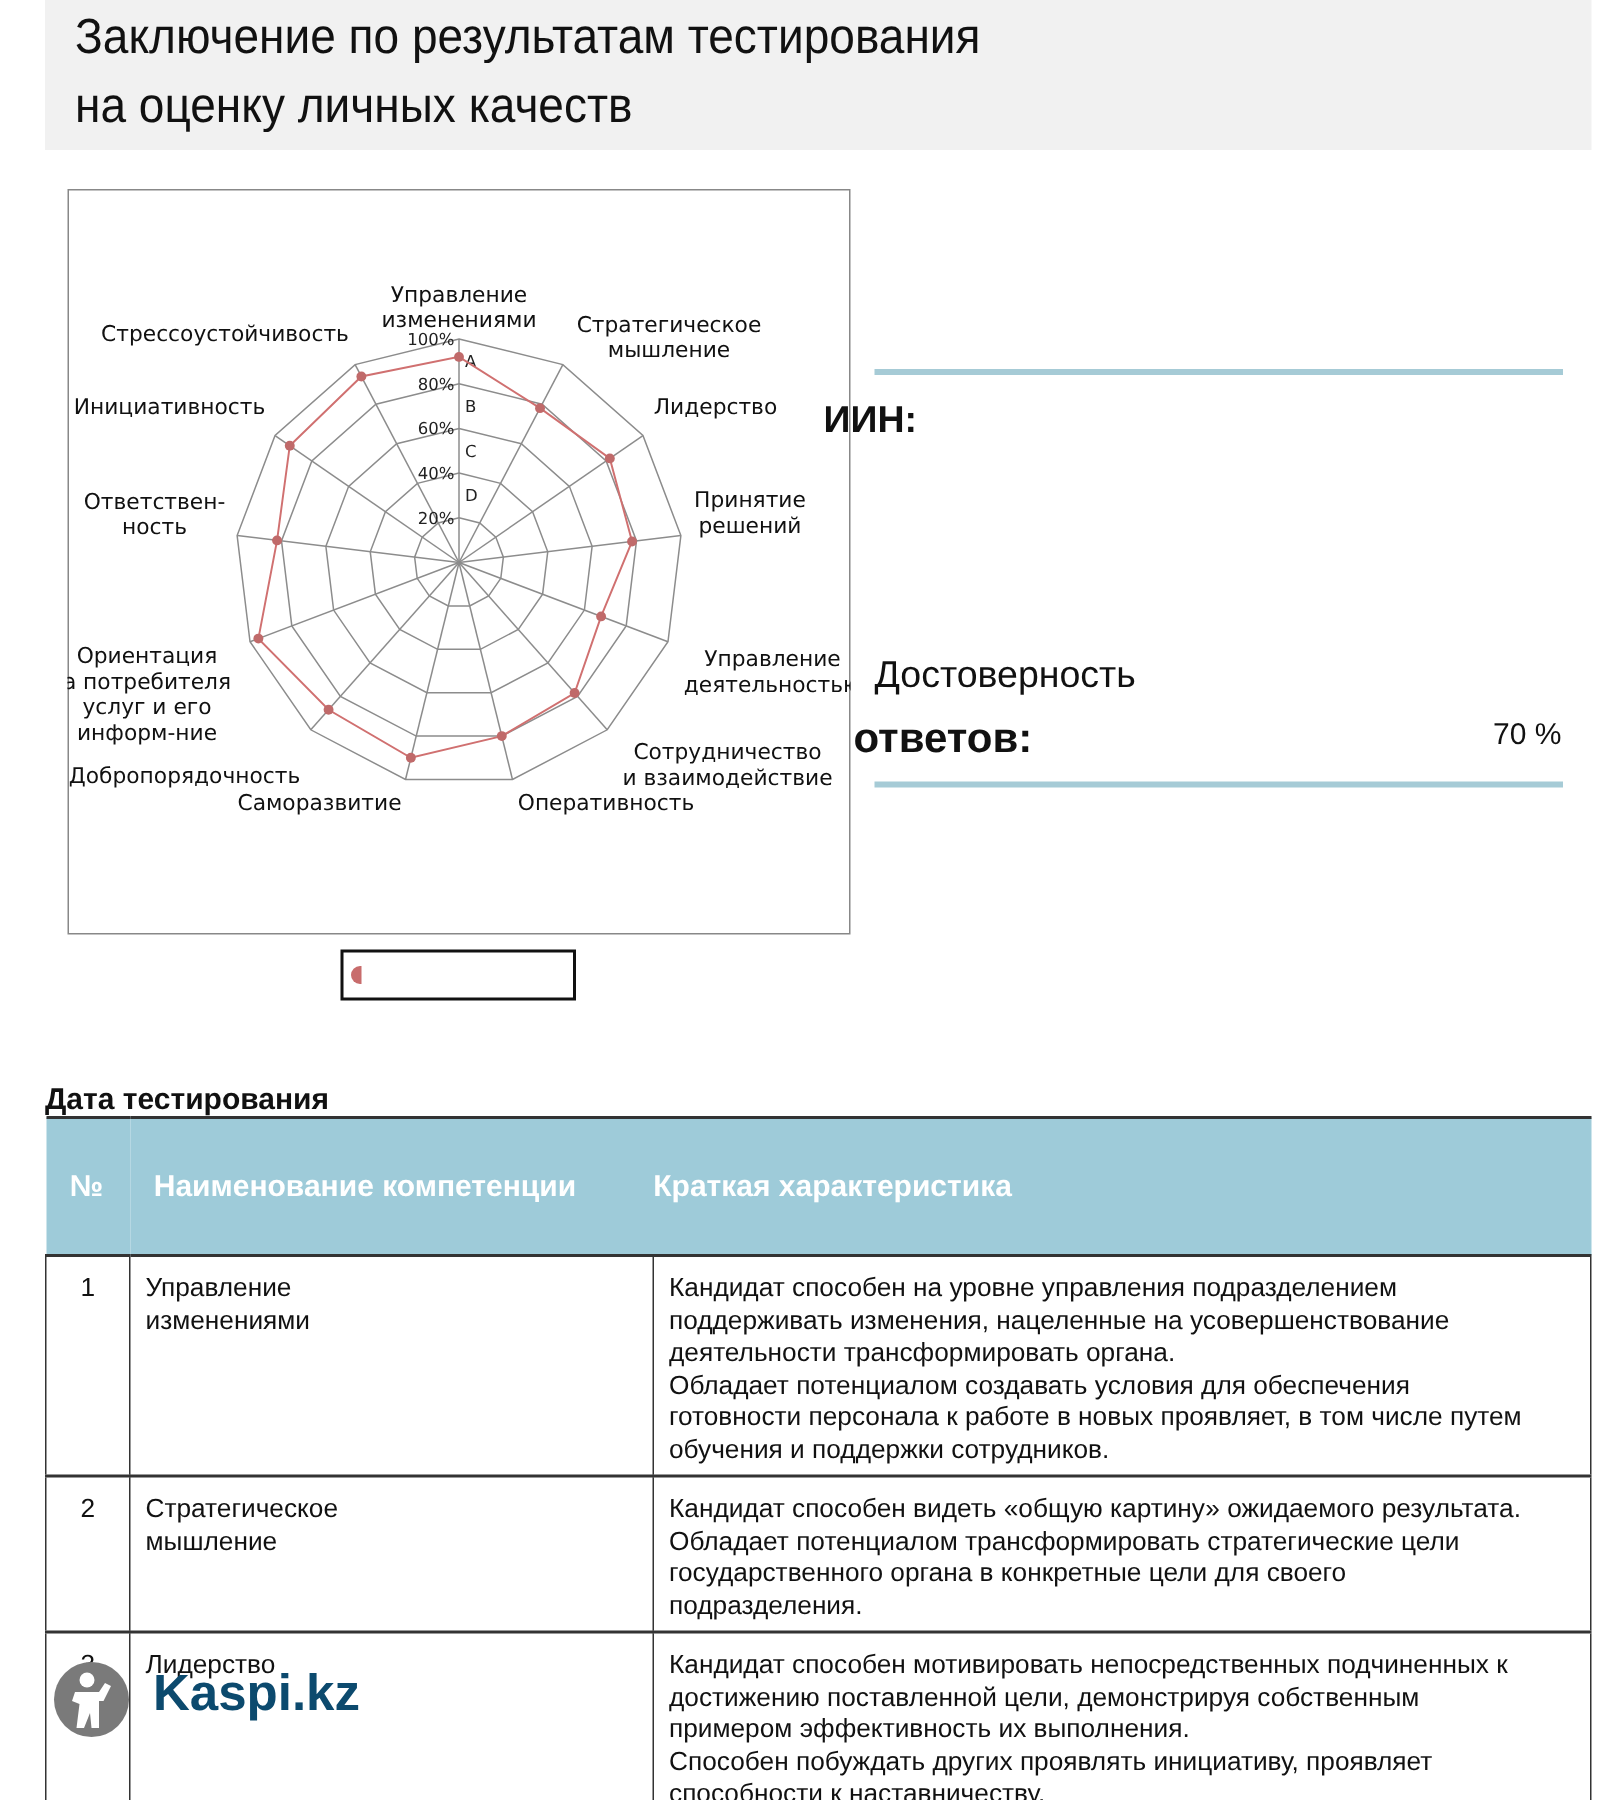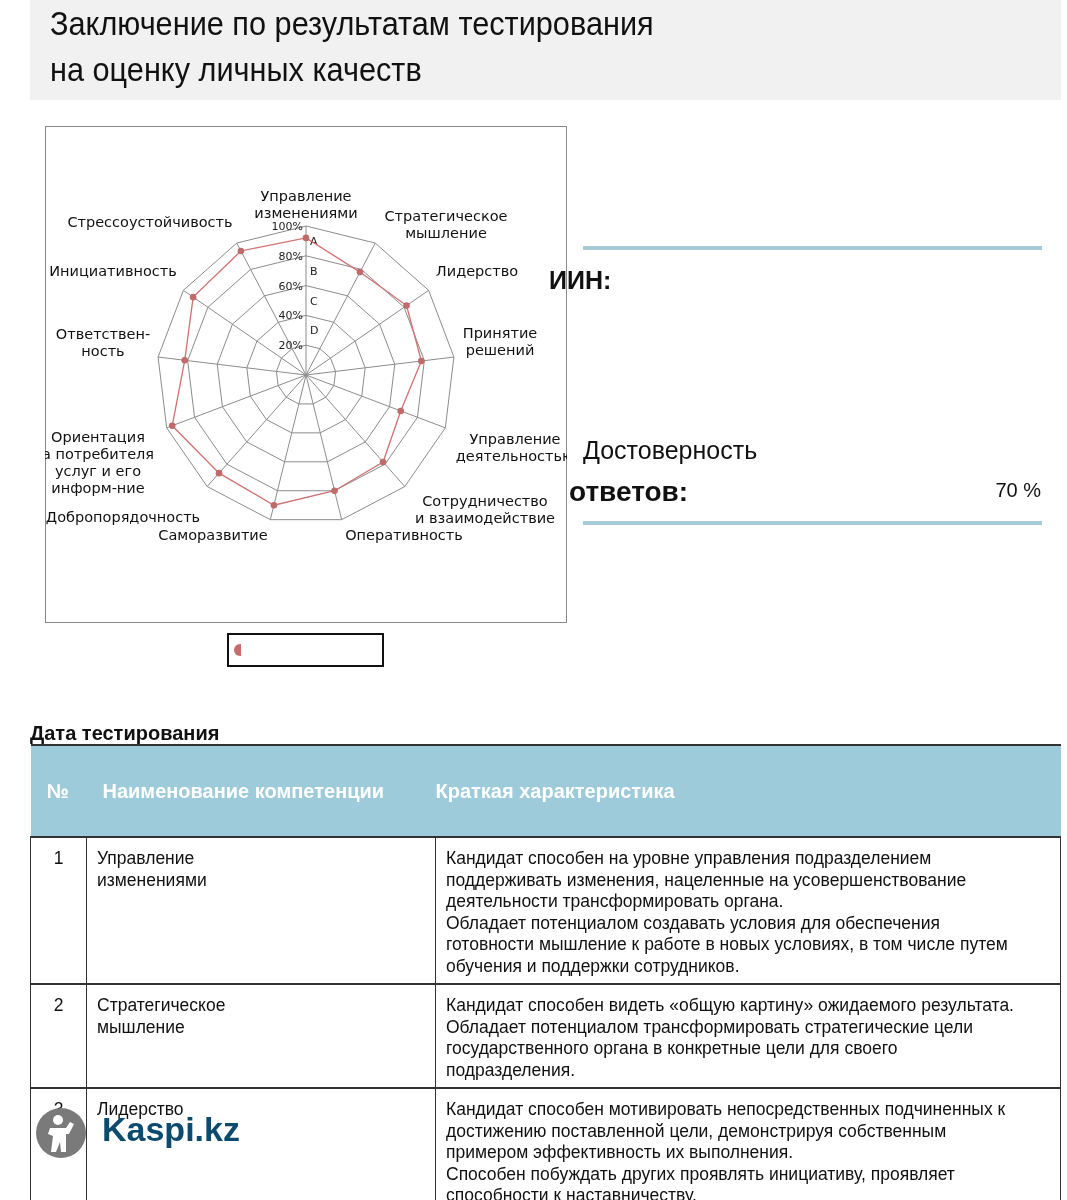--- a/index.html
+++ b/index.html
@@ -143,21 +143,21 @@
         <td class="n">1</td>
         <td>
           <span class="desc-line">Управление</span>
           <span class="desc-line">изменениями</span>
         </td>
         <td>
           <span class="desc-line">Кандидат способен на уровне управления подразделением</span>
           <span class="desc-line">поддерживать изменения, нацеленные на усовершенствование</span>
           <span class="desc-line">деятельности трансформировать органа.</span>
           <span class="desc-line">Обладает потенциалом создавать условия для обеспечения</span>
-          <span class="desc-line">готовности мышление к работе в новых условиях, в том числе путем</span>
+          <span class="desc-line">готовности персонала к работе в новых проявляет, в том числе путем</span>
           <span class="desc-line">обучения и поддержки сотрудников.</span>
         </td>
       </tr>
       <tr>
         <td class="n">2</td>
         <td>
           <span class="desc-line">Стратегическое</span>
           <span class="desc-line">мышление</span>
         </td>
         <td>

